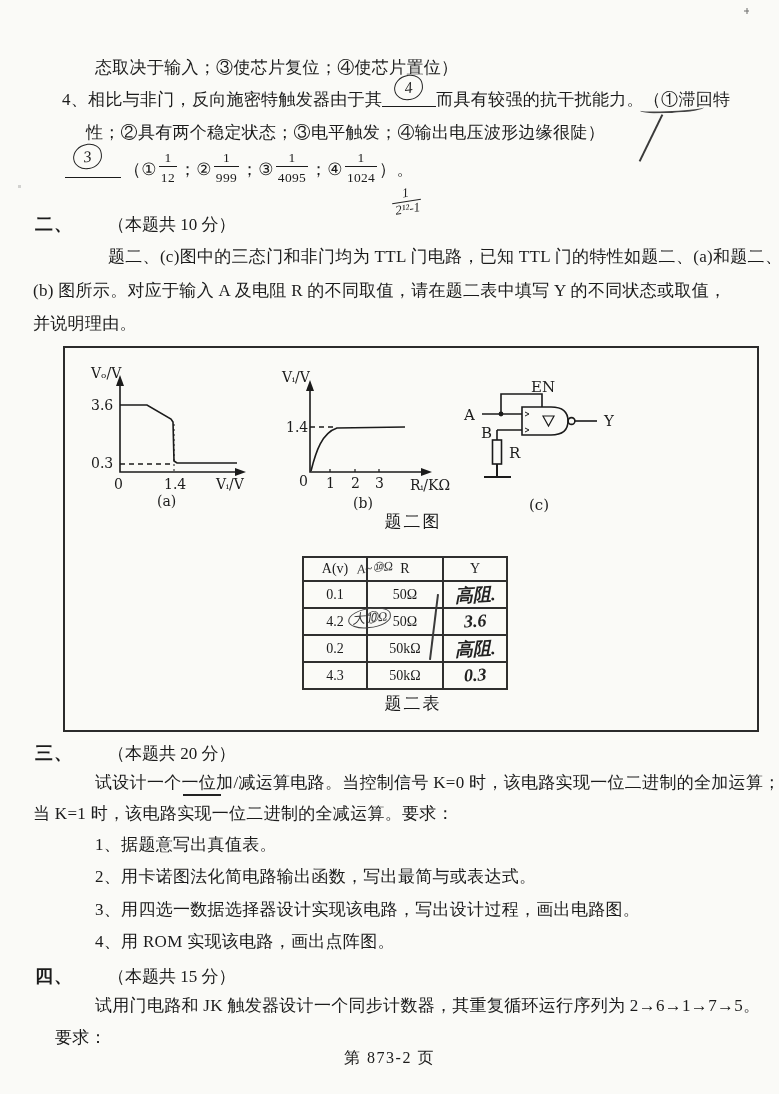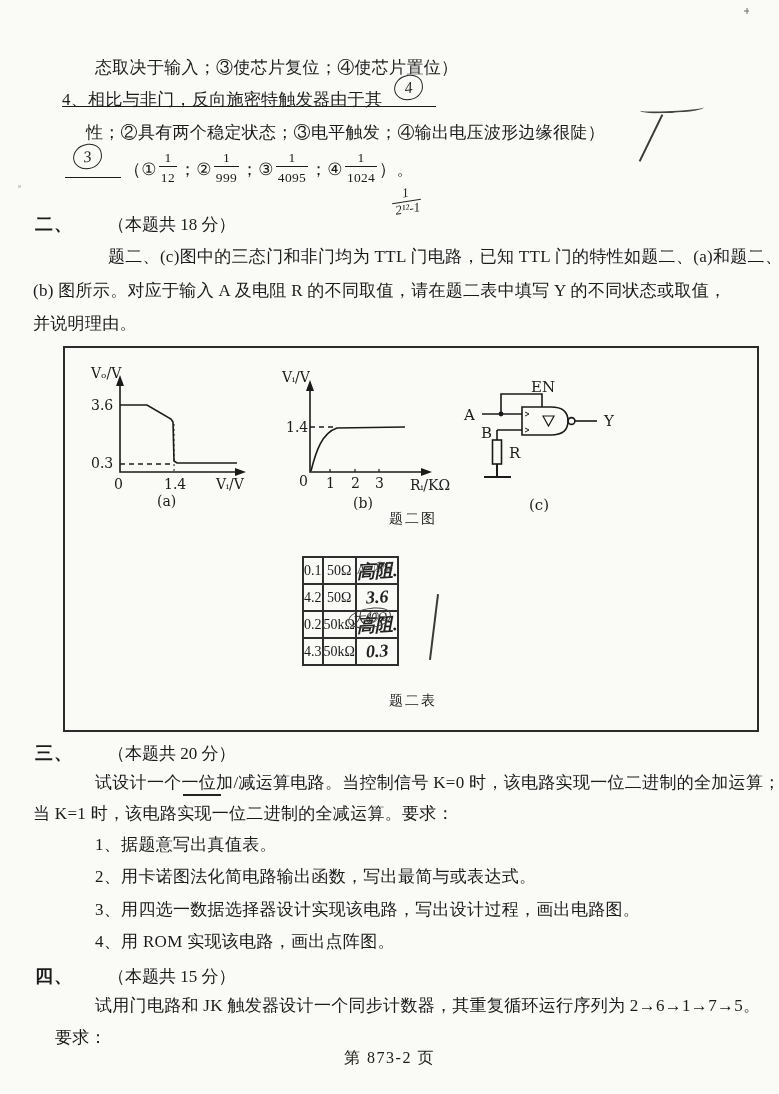--- a/index.html
+++ b/index.html
@@ -17,21 +17,21 @@
     display:flex;align-items:center;justify-content:center;
     font-size:16px;font-style:italic;color:#222;transform:rotate(-8deg);background:transparent;
   }
   .qline{display:flex;align-items:center;height:44px;}
   .frac{display:inline-flex;flex-direction:column;align-items:center;font-size:13.5px;line-height:1.1;margin:0 2px;}
   .frac .den{border-top:1.2px solid #1b1b1b;padding:4px 2px;}
   .opt{display:inline-flex;align-items:center;}
   .hand-frac{position:absolute;left:392px;top:186px;text-align:center;font-size:13px;font-style:italic;color:#222;transform:rotate(-9deg);line-height:1.15;}
   .hand-frac .hf-den{border-top:1.4px solid #222;padding:0 2px;}
   .fig-box{position:absolute;left:63px;top:346px;width:676px;height:382px;border:2px solid #2b2b2b;padding-left:16px;}
-  .fig-caption{position:absolute;width:140px;text-align:center;font-size:14px;letter-spacing:2px;}
+  .fig-caption{position:absolute;width:140px;text-align:center;font-size:17px;letter-spacing:2px;}
   .t2{position:absolute;left:237px;top:208px;border-collapse:collapse;font-size:14px;}
   .t2 th,.t2 td{border:2px solid #2f2f2f;text-align:center;padding:0;background:transparent;font-weight:normal;}
   .t2 th{height:22px;}
   .t2 td{height:25px;}
   .col-a{width:62px;} .col-r{width:74px;} .col-y{width:62px;}
   .hw-y{display:inline-block;font-size:18px;font-style:italic;font-weight:600;color:#222;transform:rotate(-3deg);}
   .hw-note{position:absolute;font-size:13px;font-style:italic;color:#333;white-space:nowrap;}
   .hw-oval{border:1.4px solid #444;border-radius:60% 40% 55% 45%;padding:0 3px;}
   .hw-stroke{position:absolute;width:2px;background:#3a3a3a;}
   .decor{position:absolute;background:#222;}
@@ -42,22 +42,22 @@
 </style>
 </head>
 <body>
 
 <div class="speck" style="left:744px;top:10px;width:5px;height:2px;"></div>
 <div class="speck" style="left:746px;top:8px;width:2px;height:6px;"></div>
 <div class="speck" style="left:18px;top:185px;width:3px;height:3px;opacity:.3;"></div>
 
 <div class="line" style="left:95px;top:57px;">态取决于输入；③使芯片复位；④使芯片置位）</div>
 
-<div class="line" style="left:62px;top:89px;text-decoration:underline;">
-  <span>4、相比与非门，反向施密特触发器由于其</span><span class="blank" style="width:54px;"><span class="hand-circle" style="left:12px;top:-16px;">4</span></span>
+<div class="line" style="left:62px;top:89px;">
+  <span>4、相比与非门，反向施密特触发器由于其</span><span class="blank" style="width:54px;"><span class="hand-circle" style="left:12px;top:-16px;">4</span></span><span>而具有较强的抗干扰能力。（①滞回特</span>
 </div>
 <div class="wavy" style="left:640px;top:105px;width:64px;"></div>
 <div class="hw-stroke" style="left:650px;top:112px;height:52px;transform:rotate(26deg);"></div>
 <div class="line" style="left:86px;top:122px;">性；②具有两个稳定状态；③电平触发；④输出电压波形边缘很陡）</div>
 
 <div class="line qline" style="left:62px;top:148px;">
   <span class="blank" style="width:56px;margin:0 3px;">
       <span class="hand-circle" style="left:8px;top:-18px;">3</span>
     </span>
   <span>（</span>
@@ -94,21 +94,21 @@
     <span></span>
   </span>
   <span>）。</span>
 </div>
 <div class="hand-frac">
   <div>1</div>
   <div class="hf-den">2¹²-1</div>
 </div>
 
 <div class="marker" style="left:35px;top:212px;">二、</div>
-<div class="points" style="left:108px;top:213px;">（本题共 18 分）</div>
+<div class="points" style="left:108px;top:213px;">（本题共 10 分）</div>
 <div class="line" style="left:108px;top:246px;">题二、(c)图中的三态门和非门均为 TTL 门电路，已知 TTL 门的特性如题二、(a)和题二、</div>
 <div class="line" style="left:33px;top:280px;">(b) 图所示。对应于输入 A 及电阻 R 的不同取值，请在题二表中填写 Y 的不同状态或取值，</div>
 <div class="line" style="left:33px;top:313px;">并说明理由。</div>
 
 <div class="fig-box">
   <svg width="676" height="382" viewBox="0 0 676 382" style="position:absolute;left:0;top:0;">
 
     <g stroke="#1b1b1b" fill="none" stroke-width="1.6">
       <path d="M55,32 V124 H176"></path>
       <path d="M51,38 L55,27 L59,38 Z" fill="#1b1b1b" stroke="none"></path>
@@ -166,20 +166,25 @@
       <text x="444" y="110">R</text>
       <text x="539" y="78">Y</text>
       <text x="464" y="162">(c)</text>
     </g>
   </svg>
 
   <div class="fig-caption" style="left:278px;top:162px;">题二图</div>
 
   <table class="t2">
     <tbody>
+        <tr>
+      <th class="col-a">A(v)</th>
+      <th class="col-r">R</th>
+      <th class="col-y">Y</th>
+    </tr>
     <tr>
       <td>0.1</td>
       <td>50Ω</td>
       <td><span class="hw-y">高阻.</span></td>
     </tr>
     <tr>
       <td>4.2</td>
       <td>50Ω</td>
       <td><span class="hw-y">3.6</span></td>
     </tr>

